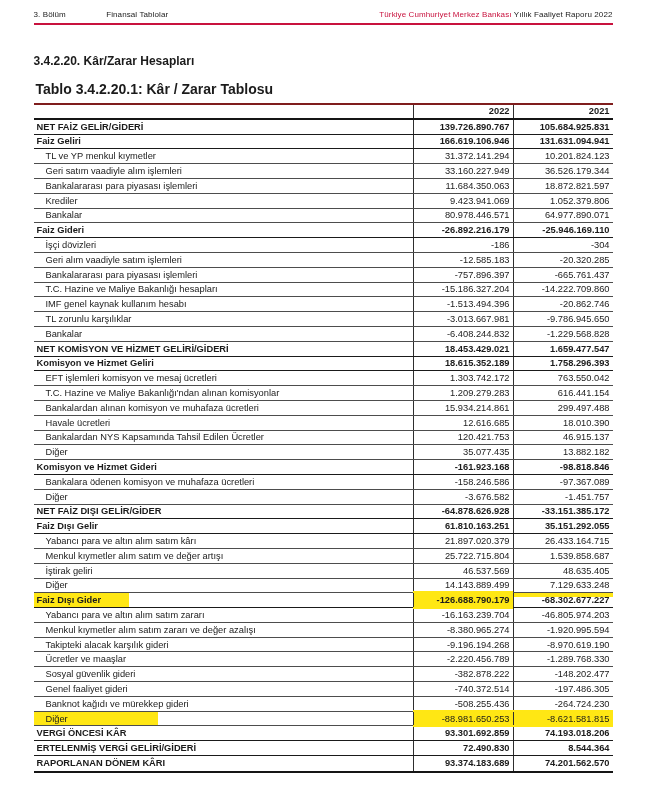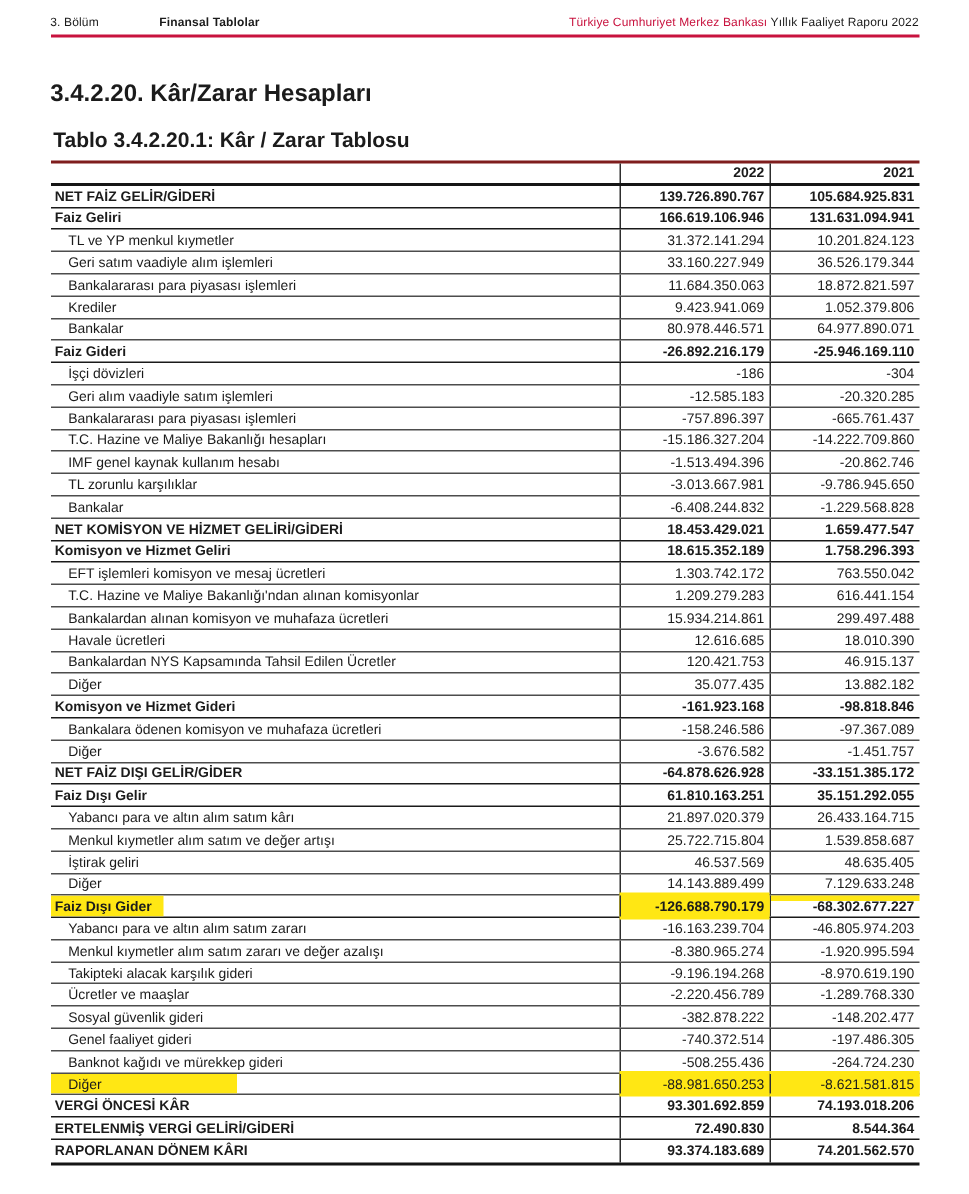--- a/index.html
+++ b/index.html
@@ -6,42 +6,42 @@
   html,body { background:#e8e8e8; }
   .page {
     width:646px; height:796px; background:#ffffff; margin:0 auto;
     font-family:"Liberation Sans","DejaVu Sans",sans-serif;
     color:#1b1b1b; position:relative; overflow:hidden;
   }
   .content { width:579px; margin:0 auto; padding-top:10px; }
 
   
   .page-header { display:flex; justify-content:space-between; align-items:baseline; font-size:8px; letter-spacing:.1px; }
-  .page-header .bold { font-weight:bold;padding-left:38px; }
+  .page-header .bold { font-weight:normal;padding-left:38px; }
   .page-header .red { color:var(--accent); font-weight:normal; }
   .red-rule { height:2px; background:var(--accent); margin-top:4px; }
 
   
-  .section-title { font-size:16px; font-weight:bold; margin-top:29px; }
+  .section-title { font-size:12px; font-weight:bold; margin-top:29px; }
   .table-title   { font-size:14px; font-weight:bold; margin:13px 0 6px 2px; }
 
   
   .tbl { border-top:2px solid #7f1d1d; border-bottom:2px solid #151515; font-size:9.3px; }
   .row { display:grid; grid-template-columns:379px 100px 100px; height:14.8px; border-bottom:1px solid #4d4d4d; }
   .row.section { font-weight:bold; border-bottom-color:#1a1a1a; border-bottom-width:1.5px; }
   .row.head { font-weight:bold; border-bottom:2px solid #151515; }
   .row.last { border-bottom:none; }
   .lbl { display:flex; align-items:center; padding-left:3px; overflow:hidden; white-space:nowrap; }
   .row.detail .lbl { padding-left:12px; }
   .num { display:flex; align-items:center; justify-content:flex-end; text-align:right;
          padding-right:3px; border-left:1px solid #2e2e2e; position:relative; }
 
   
   .hl-span { display:flex; align-items:center; height:100%; background:var(--hl); }
-  .row.section .hl-span { margin-left:-3px; padding:0 8px 0 3px; }
+  .row.section .hl-span { margin-left:-3px; padding:0 28px 0 3px; }
   .row.detail  .hl-span { margin-left:-12px; padding:0 90px 0 12px; }
   .num.hl-full { background:var(--hl); box-shadow:0 -2px 0 var(--hl), 0 2px 0 var(--hl); z-index:1; }
   .num.hl-top    { background:linear-gradient(to bottom, var(--hl) 0 26%, transparent 26%); }
   .num.hl-bottom { background:linear-gradient(to top,    var(--hl) 0 30%, transparent 30%); }
 </style>
 </head>
 <body>
 
 <div class="page">
   <div class="content">

